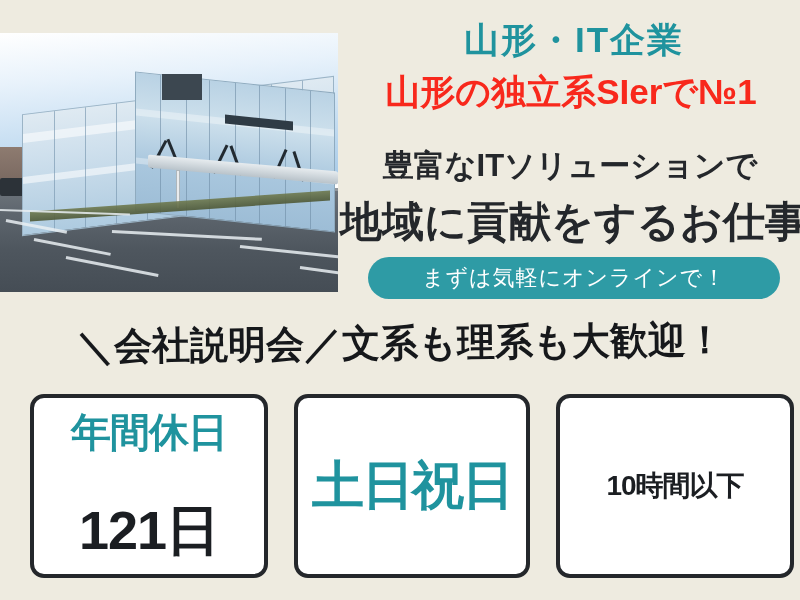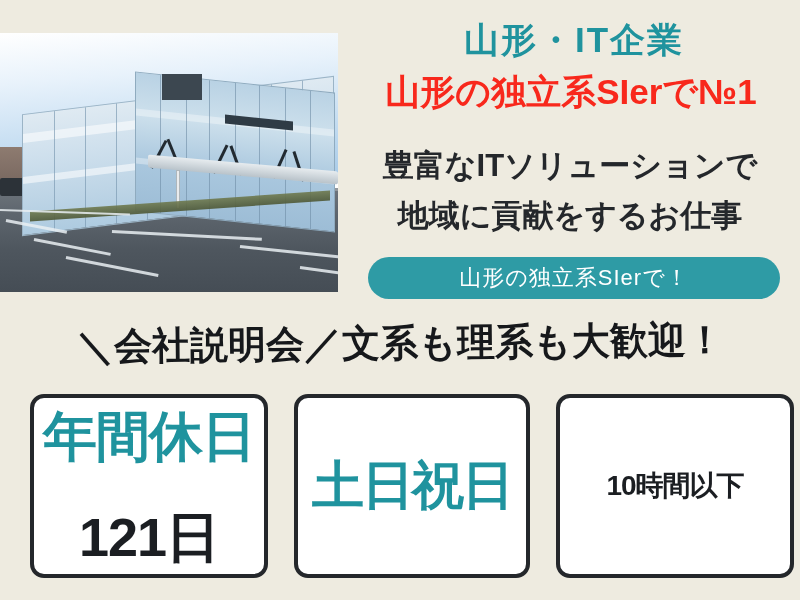--- a/index.html
+++ b/index.html
@@ -150,21 +150,21 @@
     font-size:31px; font-weight:bold;
     letter-spacing:0px;
     line-height:1.15;
     white-space:nowrap;
     margin-top:14px;
   }
   .h-dark2 {
     position:absolute; left:340px; top:198px; width:460px;
     text-align:center;
     color:#24272b;
-    font-size:31px; font-weight:bold;
+    font-size:42px; font-weight:bold;
     letter-spacing:0px;
     line-height:1.15;
     white-space:nowrap;
   }
 
   
   .pill {
     position:absolute;
     left:368px; top:257px;
     width:412px; height:42px;
@@ -215,21 +215,21 @@
     font-weight:bold;
     white-space:nowrap;
     line-height:1;
   }
   .card .val {
     color:#1b1e22;
     font-weight:bold;
     white-space:nowrap;
     line-height:1;
   }
-  #card0 .lbl { font-size:54px; margin-bottom:6px; letter-spacing:-1px;}
+  #card0 .lbl { font-size:40px; margin-bottom:6px; letter-spacing:-1px;font-family:Liberation Mono, monospace;}
   #card0 .val { font-size:54px; letter-spacing:-1px;margin-top:41px;}
   #card1 .lbl { font-size:52px; margin-bottom:2px; letter-spacing:-2px;}
   #card1 .val { font-size:58px; letter-spacing:-1px;}
   #card2 .lbl { font-size:30px; margin-bottom:22px; letter-spacing:-1px;}
   #card2 .val { font-size:28px; letter-spacing:-1px;}
 </style>
 </head>
 <body>
 
 <div id="stage">
@@ -288,21 +288,21 @@
     <div class="stripe" style="left:240px;top:82%;width:100px;height:3px;transform:rotate(6deg)"></div>
     <div class="stripe" style="left:300px;top:90%;width:40px;height:3px;transform:rotate(8deg)"></div>
   </div>
 
   <div class="h-teal">山形・IT企業</div>
   <div class="h-red">山形の独立系SIerで№1</div>
   <div class="h-dark1">豊富なITソリューションで</div>
   <div class="h-dark2">地域に貢献をするお仕事</div>
 
   <div class="pill">
-    <span>山形の独立系SIerで！</span>
+    <span>まずは気軽にオンラインで！</span>
   </div>
 
   <div class="banner">＼会社説明会／文系も理系も大歓迎！</div>
 
   <div class="card" id="card0">
     <div class="lbl">年間休日</div>
     <div class="val">121日</div>
   </div>
 
   <div class="card" id="card1">

